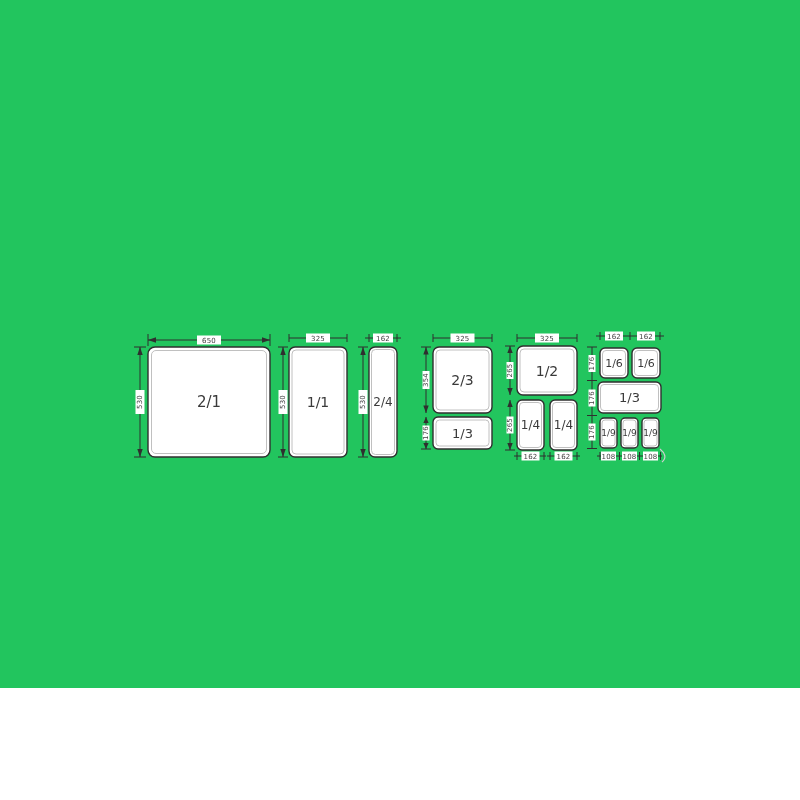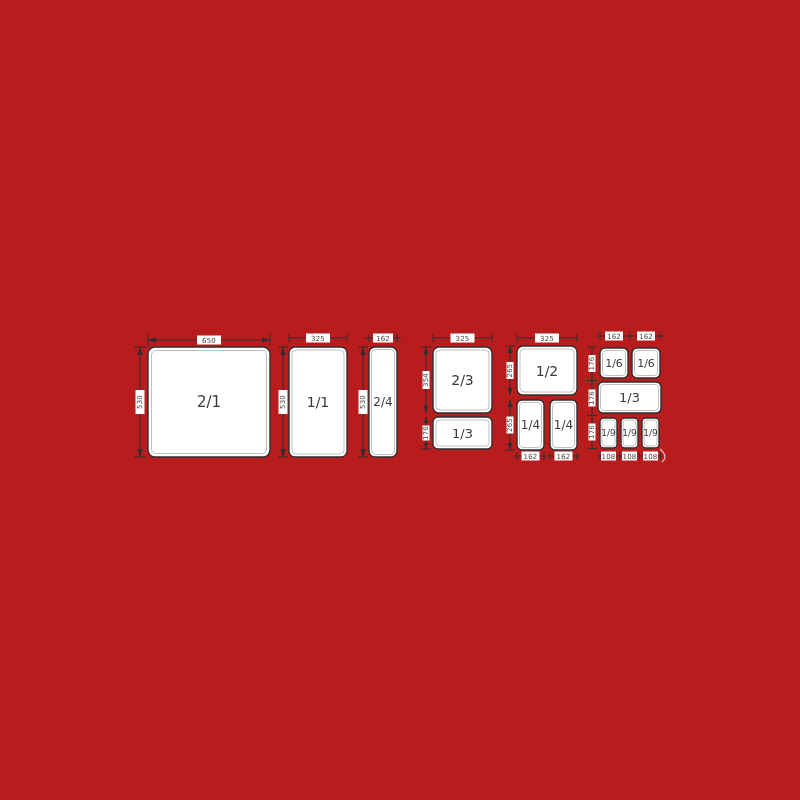--- a/index.html
+++ b/index.html
@@ -1,16 +1,16 @@
 <!DOCTYPE html>
 <html><head>
 <meta charset="utf-8">
 <style>
   html,body{margin:0;padding:0;background:#ffffff;}
-  .page{position:relative;width:800px;height:800px;background:#b91c1c;overflow:hidden;
+  .page{position:relative;width:800px;height:688px;background:#22c55e;overflow:hidden;
         font-family:"DejaVu Sans",sans-serif;}
   
   .dl{stroke:#2f2f2f;stroke-width:1;fill:none;}
   
   .ar{fill:#2f2f2f;stroke:none;}
   
   .bg{fill:#ffffff;stroke:none;}
   
   .dt{font-family:"DejaVu Sans",sans-serif;font-size:7px;fill:#3f3f3f;
       text-anchor:middle;dominant-baseline:central;letter-spacing:.2px;}

